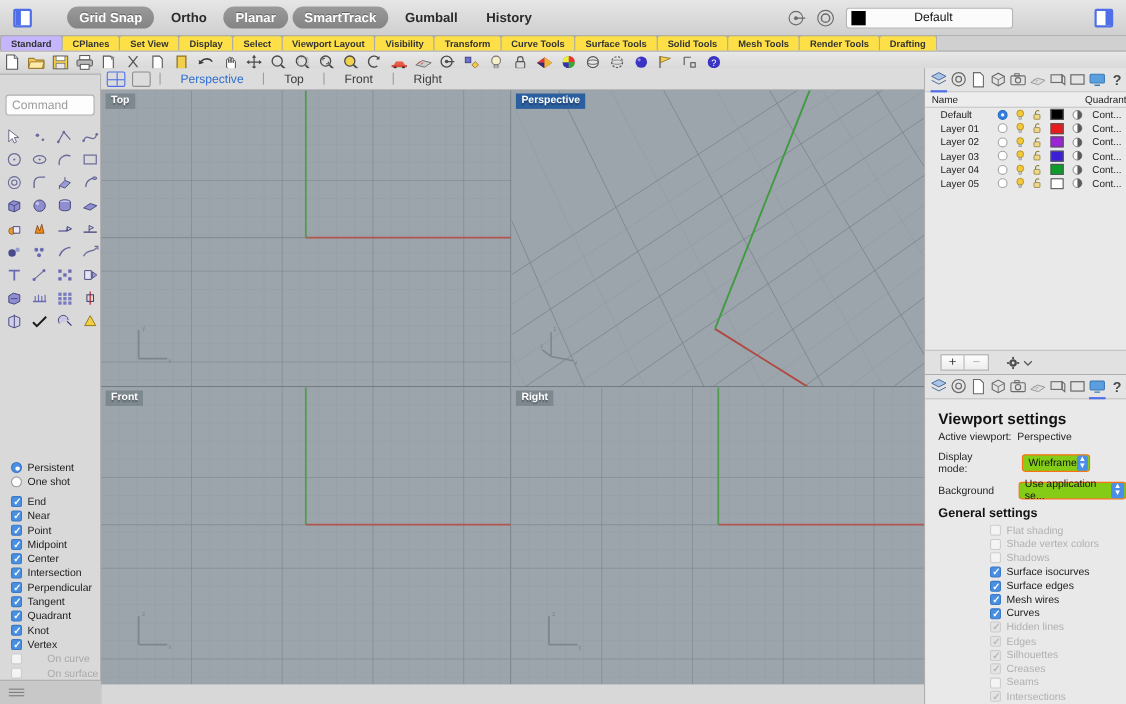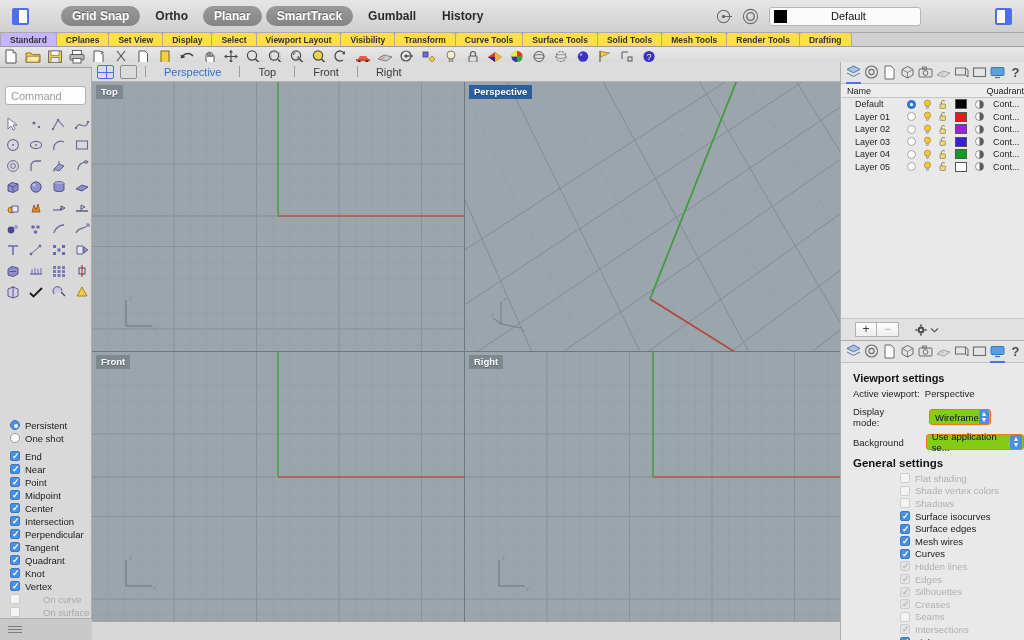--- a/index.html
+++ b/index.html
@@ -210,21 +210,21 @@
   .sqbtn {
     width: 22px; height: 15px; background: linear-gradient(#fdfdfd,#ededed);
     border: 1px solid #b2b2b2; font-size: 12px; line-height: 13px;
     text-align: center; color: #3a3a3a;
   }
   .sqbtn.mid { border-left: none; color: #b5b5b5; }
   .gearbtn { margin-left: 16px; display:flex; align-items:center; gap:3px; }
 
   
   .vs-body { padding: 9px 0 0 12px; }
-  .vs-title { font-size: 11px; font-weight: bold; color: #121212; margin-bottom: 4px; }
+  .vs-title { font-size: 14px; font-weight: bold; color: #121212; margin-bottom: 4px; }
   .vs-line { font-size: 9.5px; color: #1d1d1d; margin-bottom: 7px; }
   .vs-line b { font-weight: normal; }
   .vs-field { display: flex; align-items: center; margin-bottom: 6px; font-size: 9.5px; color: #1d1d1d; }
   .vs-field .lbl { width: 76px; text-align: left; padding-right: 22px; }
   .popup {
     display: flex; align-items: center; height: 16px;
     background: #84cc16; border: 1px solid #f97316; border-radius: 3px;
     font-size: 9.5px; color: #111; padding-left: 5px; position: relative;
   }
   .popup .stp {

